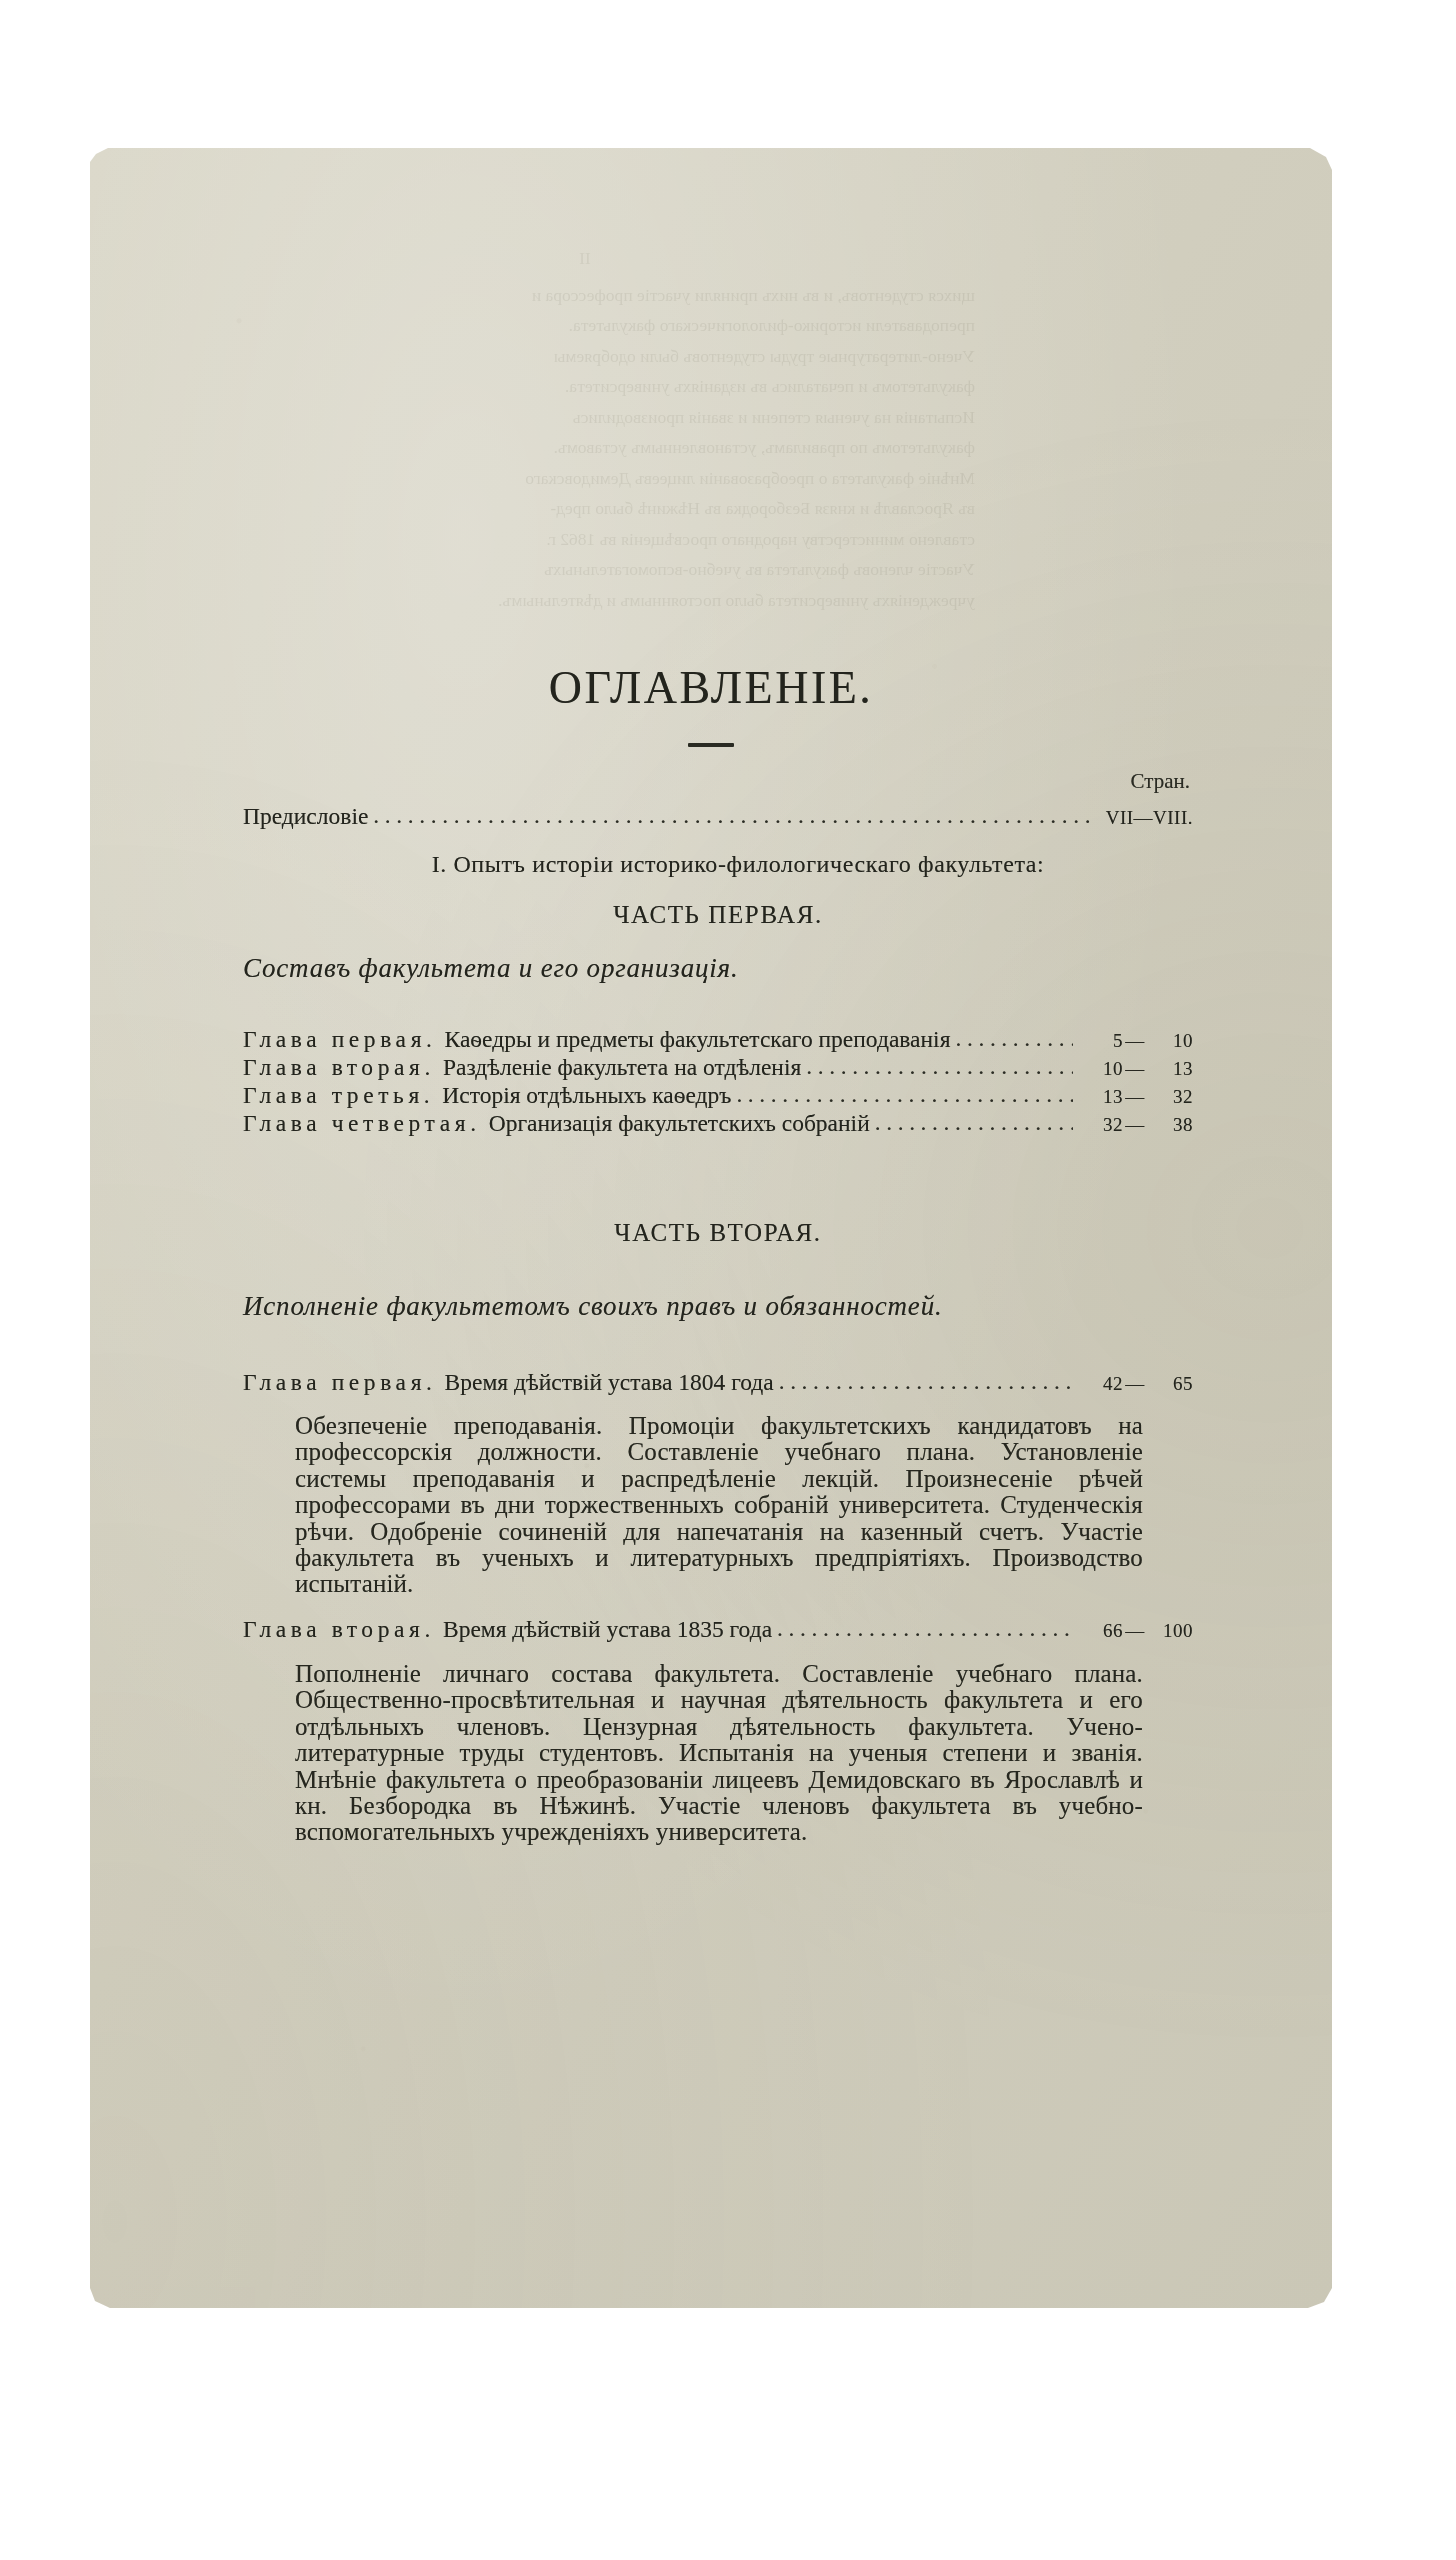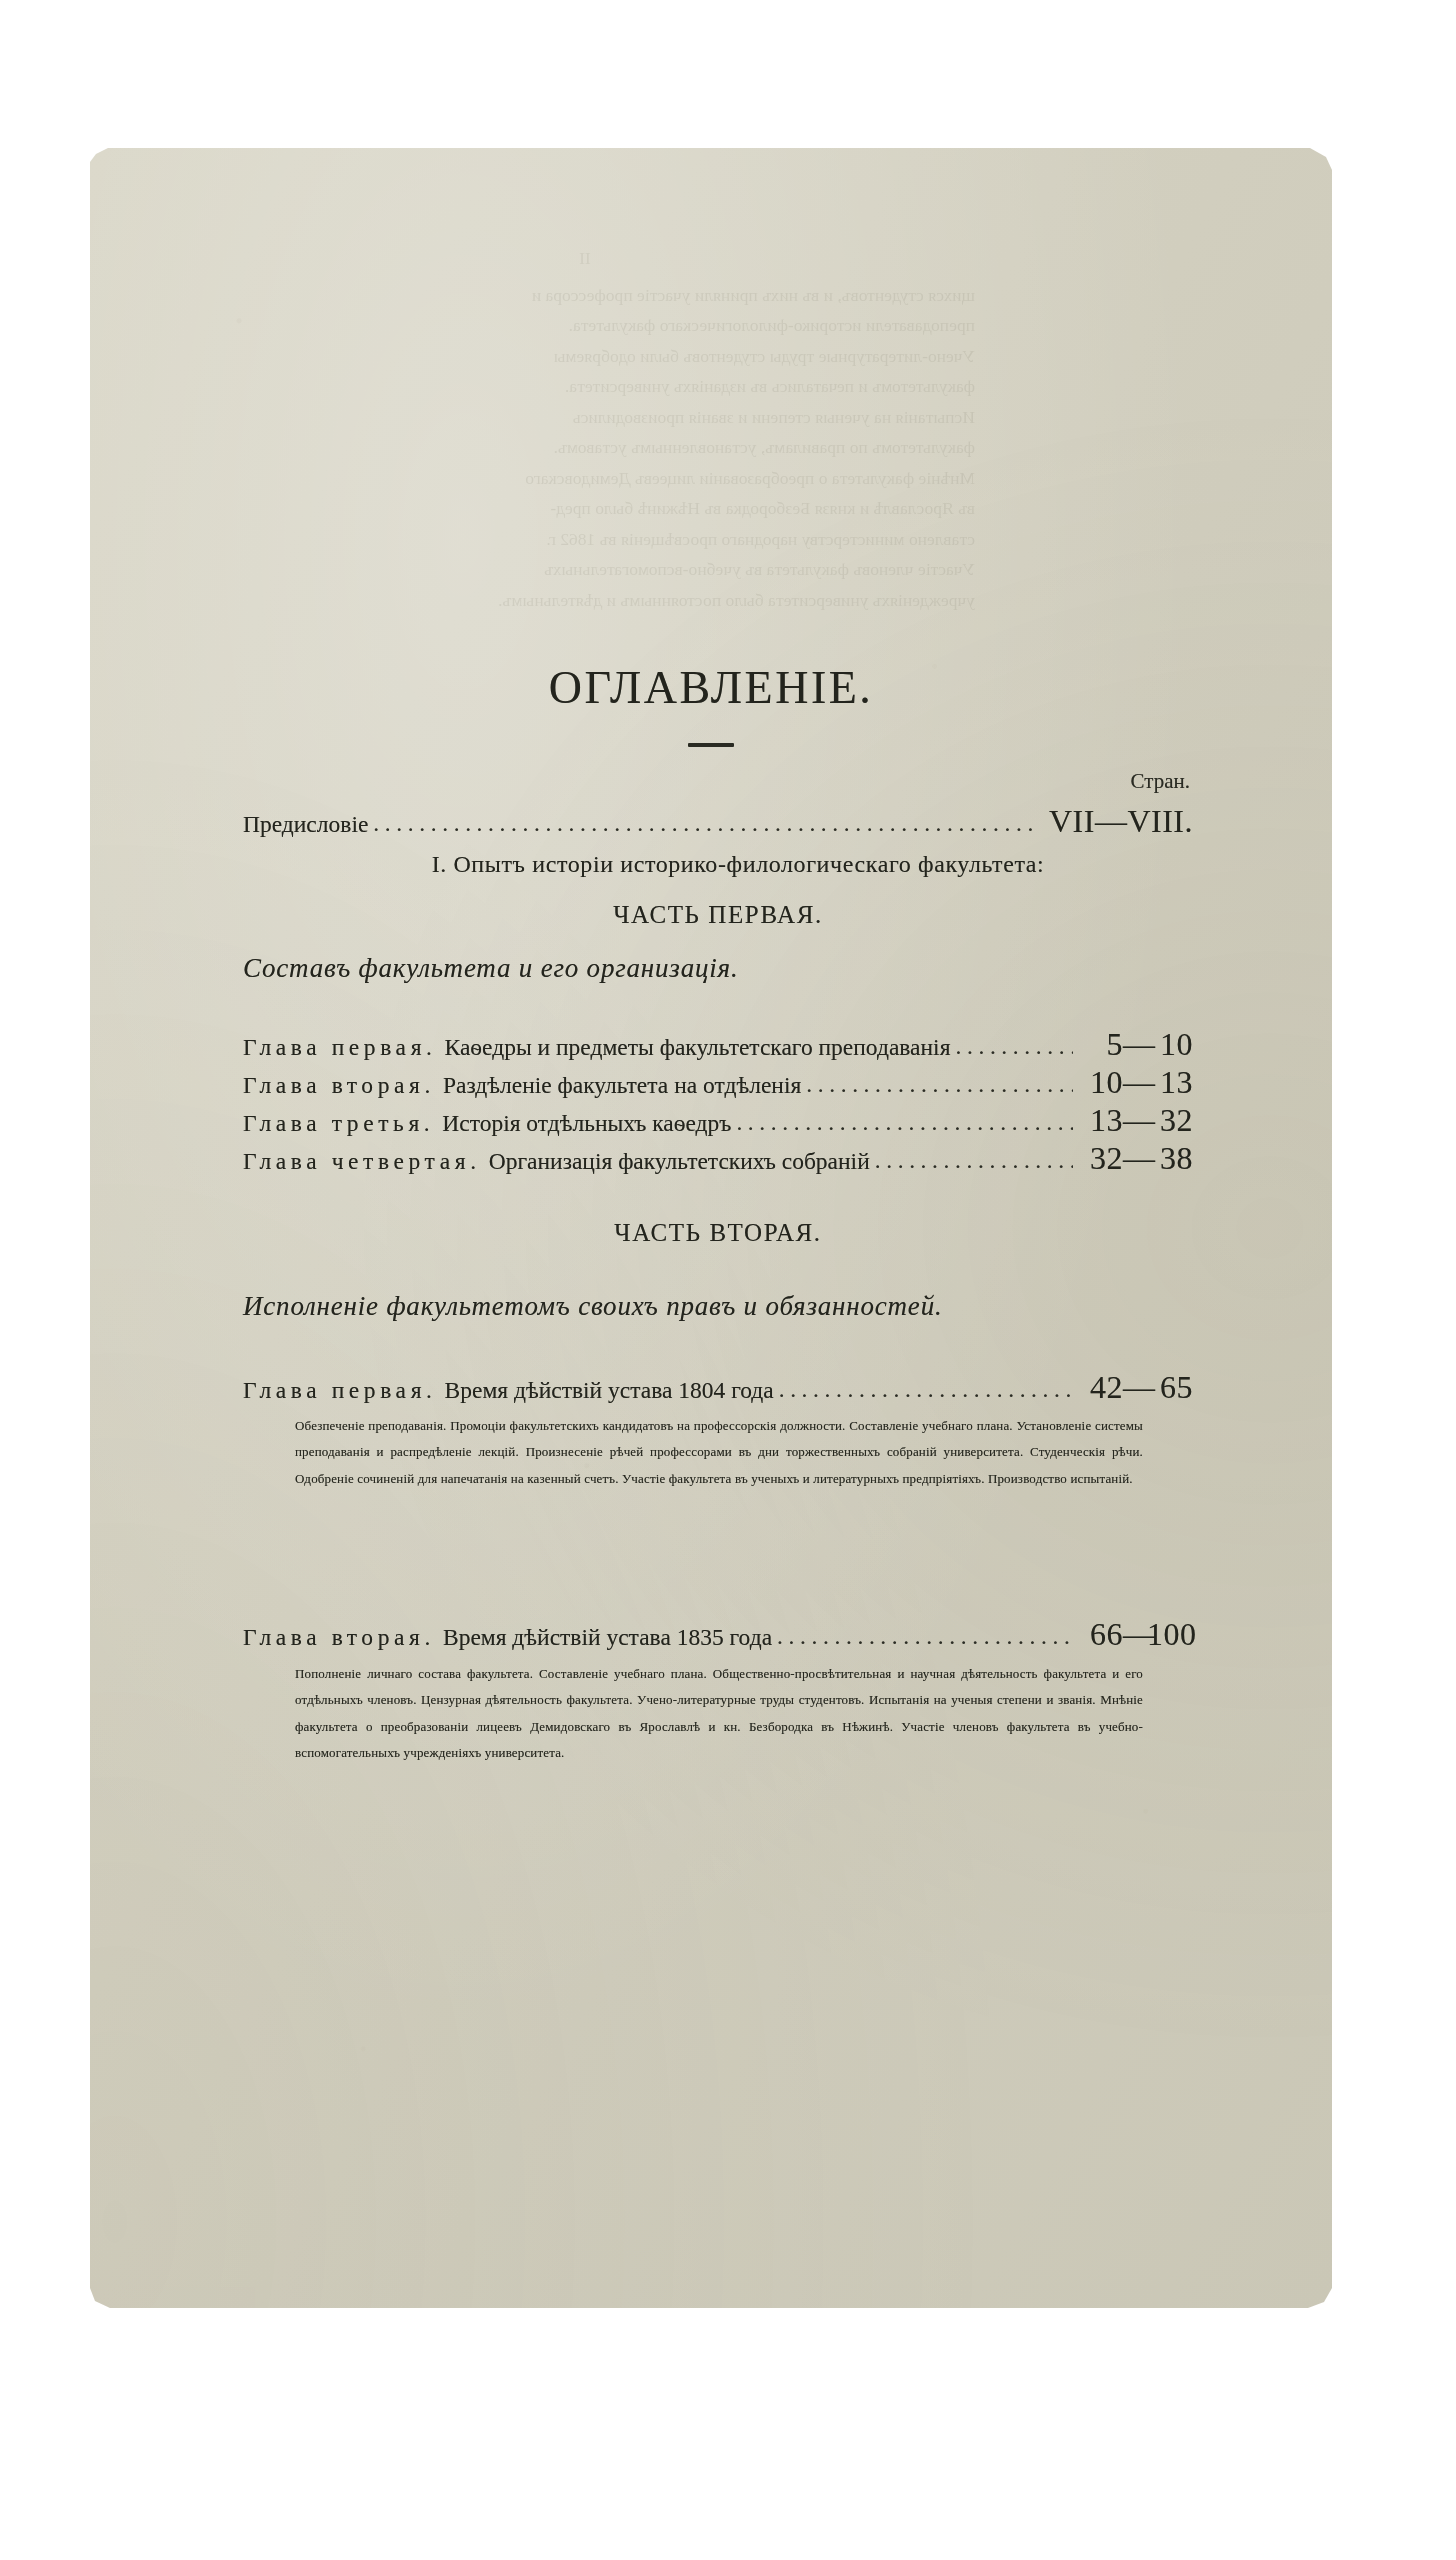--- a/index.html
+++ b/index.html
@@ -74,41 +74,41 @@
   .entry .txt{ flex:0 0 auto; padding-right:5px;}
   .entry .leader{
     flex:1 1 auto; min-width:10px; overflow:hidden; height:1em;
     position:relative; top:-.06em;
   }
   .entry .leader::before{
     content:"...................................................................................................................";
     letter-spacing:5.6px; font-size:23.5px; color:#2b2c24;
     white-space:nowrap; display:block;
   }
-  .entry .pg{flex:0 0 auto; text-align:right; font-size:32px;
+  .entry .pg{flex:0 0 auto; text-align:right; font-size:19px;
              letter-spacing:.5px; padding-left:10px;}
   .entry .pg .a{display:inline-block; width:40px; text-align:right;}
   .entry .pg .d{display:inline-block; width:24px; text-align:center;}
   .entry .pg .b{display:inline-block; width:46px; text-align:right;}
 
   .secthead{
     position:absolute; left:153px; width:990px; text-align:center;
     font-size:24px; letter-spacing:.6px; color:#23241d;
   }
   .parthead{
     position:absolute; left:153px; width:950px; text-align:center;
     font-size:25px; letter-spacing:1.6px; color:#23241d;
   }
   .subhead{
     position:absolute; left:153px; width:950px; text-align:left;
     font-style:italic; font-size:27px; letter-spacing:.8px; color:#23241d;
   }
   .annot{
     position:absolute; left:205px; width:848px;
-    font-size:13px; line-height:26.4px; text-align:justify;
+    font-size:25px; line-height:26.4px; text-align:justify;
     color:#26271f; letter-spacing:.15px;
   }
   .annot p{margin:0;}
 </style>
 </head>
 <body>
 
 <div id="page">
 
   <div id="grain"></div>

